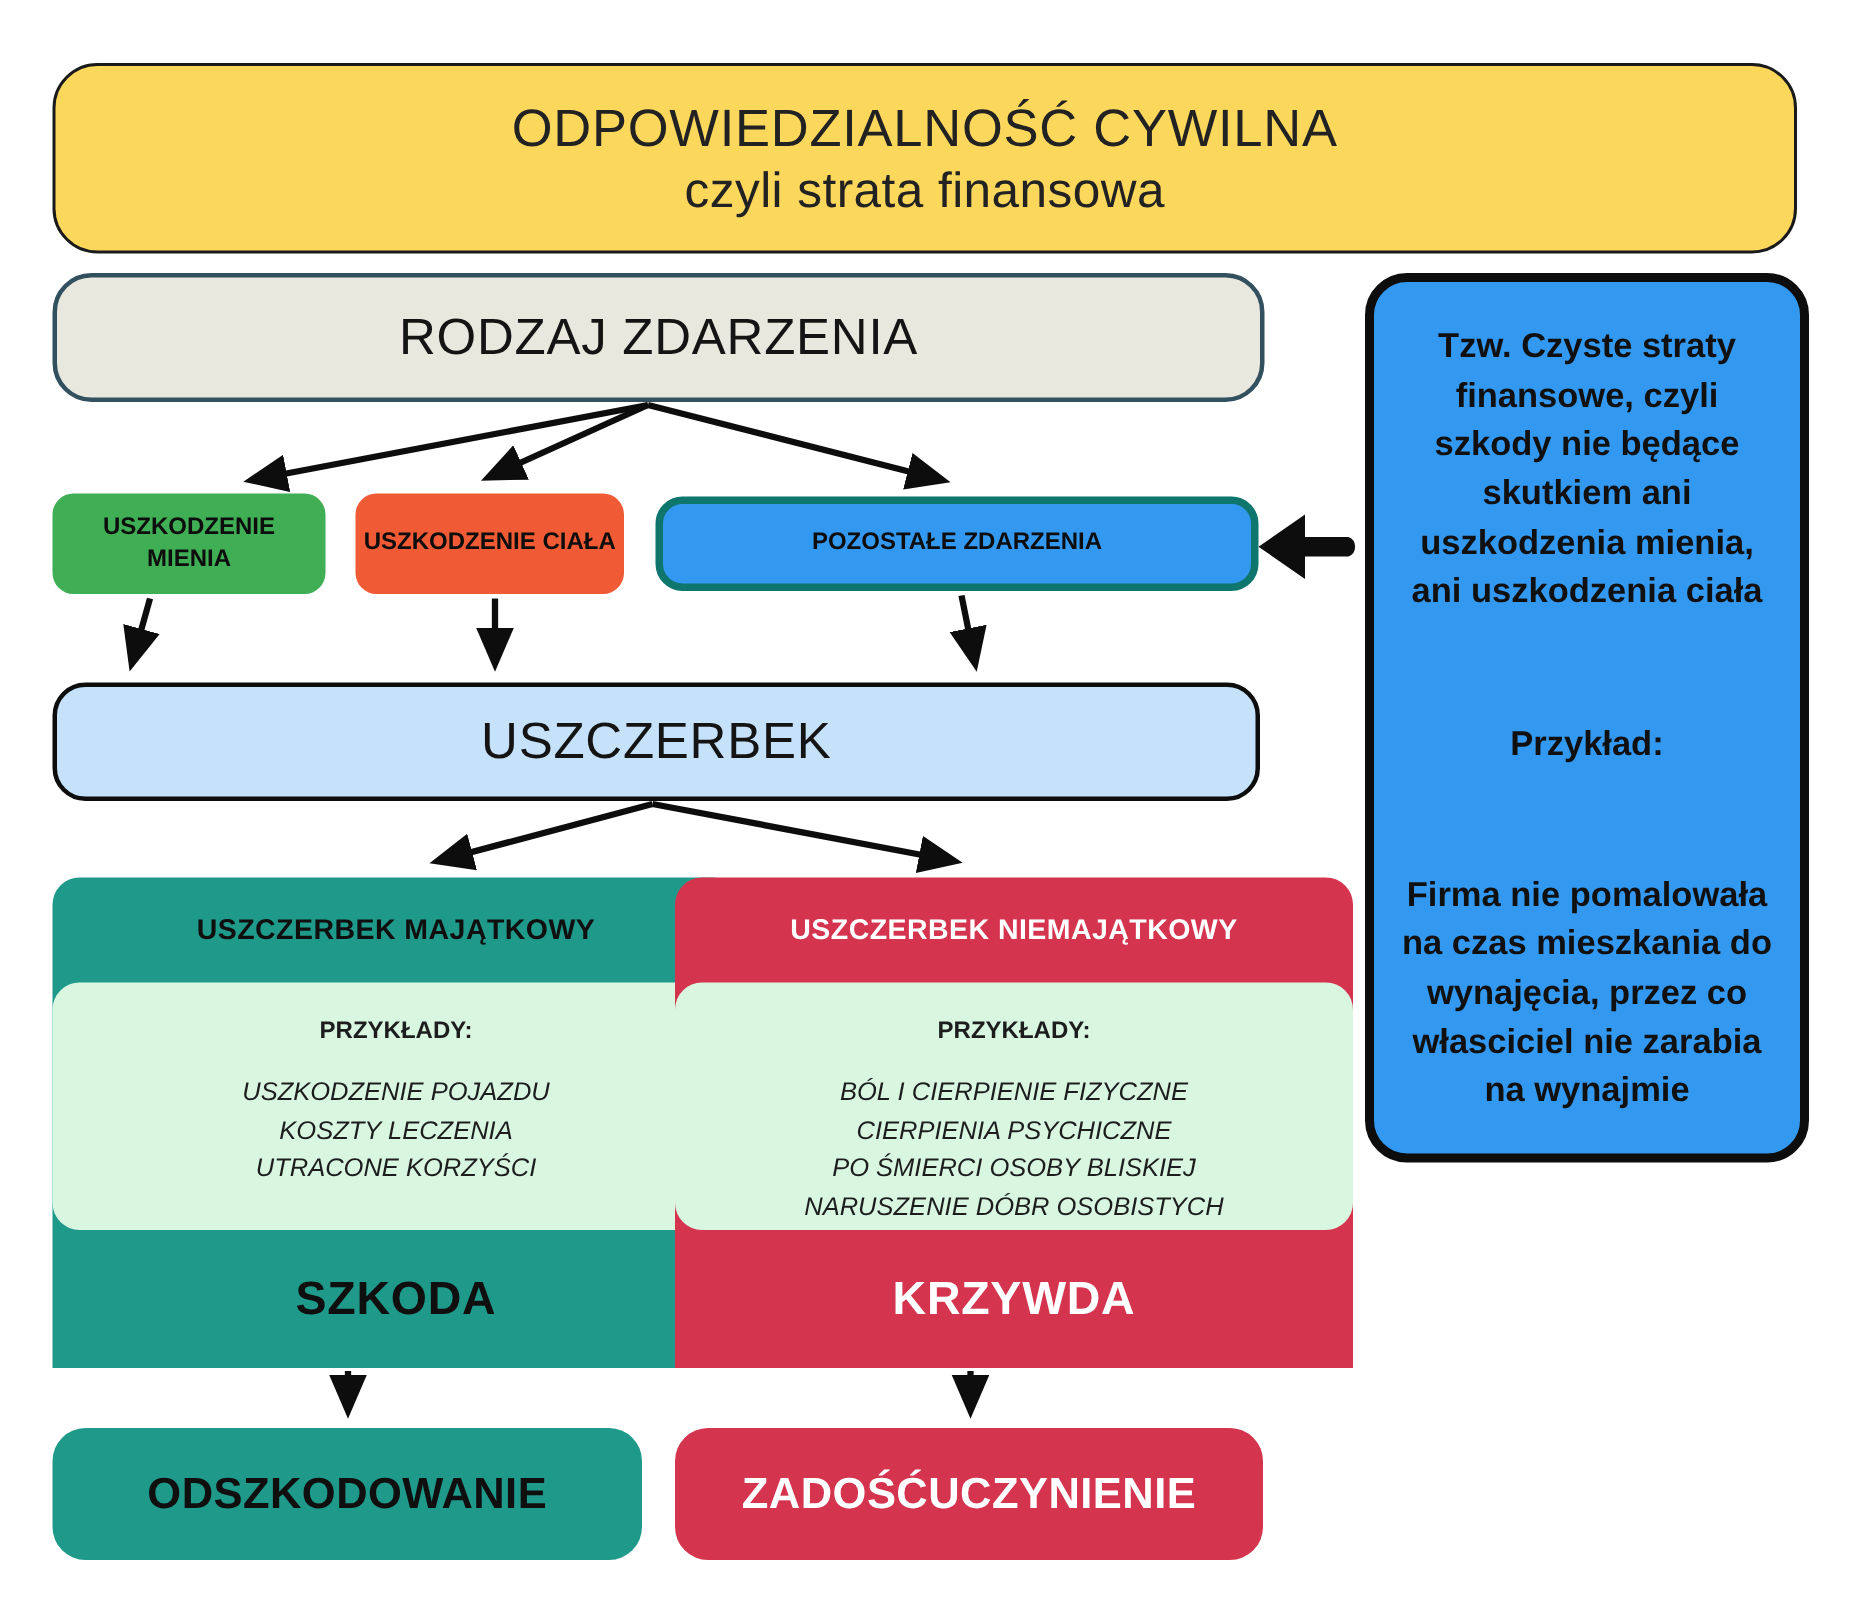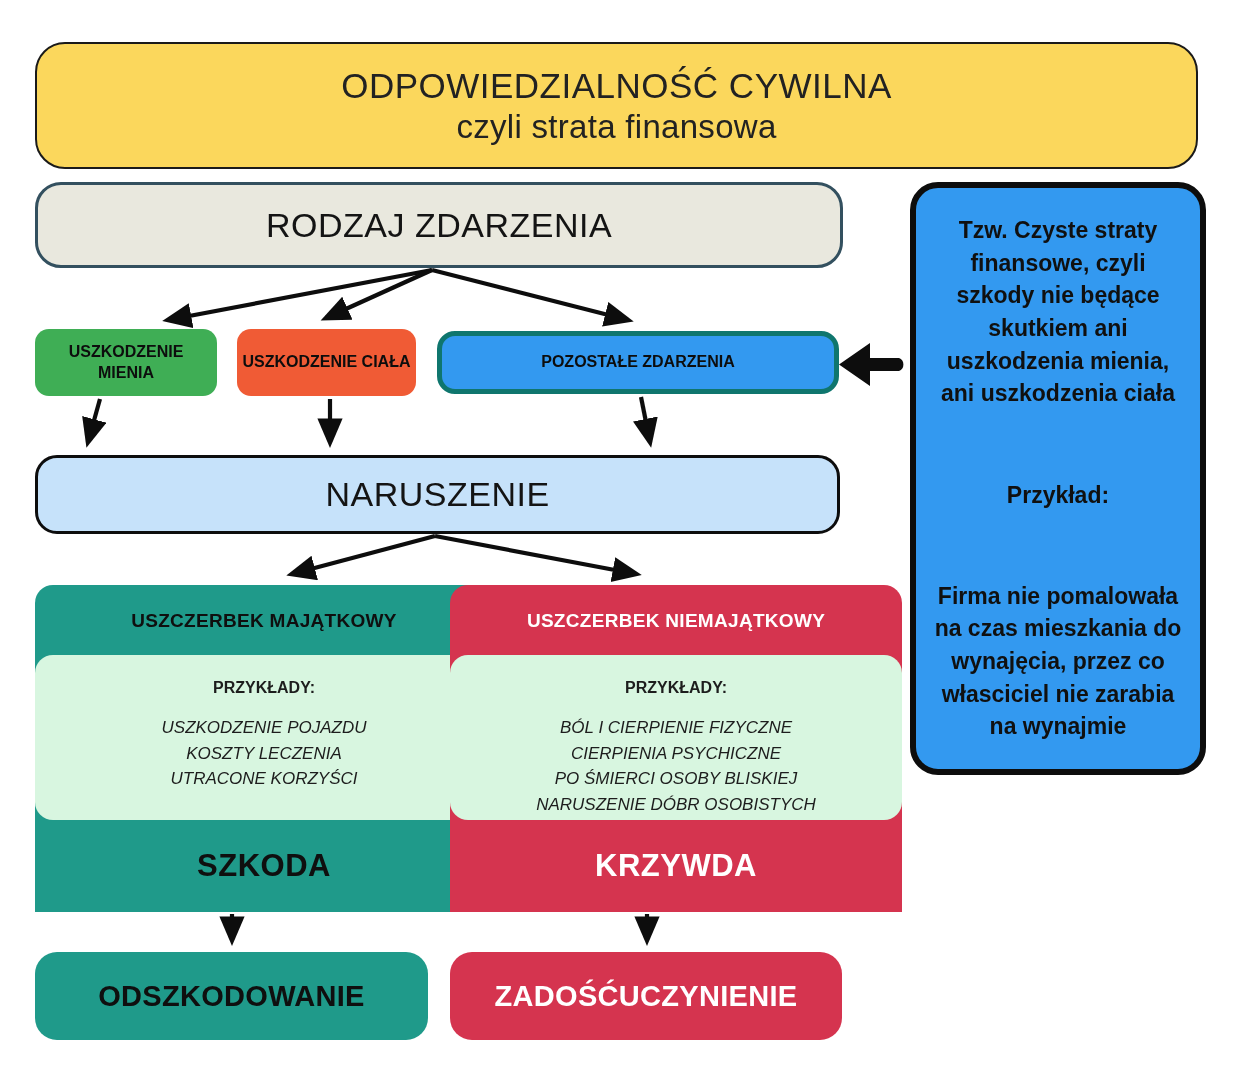--- a/index.html
+++ b/index.html
@@ -102,21 +102,21 @@
     <span>POZOSTAŁE ZDARZENIA</span>
   </div>
 
   <div class="box note">
     <p>Tzw. Czyste straty finansowe, czyli szkody nie będące skutkiem ani uszkodzenia mienia, ani uszkodzenia ciała</p>
     <p>Przykład:</p>
     <p>Firma nie pomalowała na czas mieszkania do wynajęcia, przez co własciciel nie zarabia na wynajmie</p>
   </div>
 
   <div class="box uszczerbek">
-    <span>NARUSZENIE</span>
+    <span>USZCZERBEK</span>
   </div>
 
   <div class="col col-left">
     <div class="col-header">USZCZERBEK MAJĄTKOWY</div>
     <div class="examples-panel">
       <div class="ex-label">PRZYKŁADY:</div>
       <div class="ex-line">USZKODZENIE POJAZDU</div>
       <div class="ex-line">KOSZTY LECZENIA</div>
       <div class="ex-line">UTRACONE KORZYŚCI</div>
     </div>

